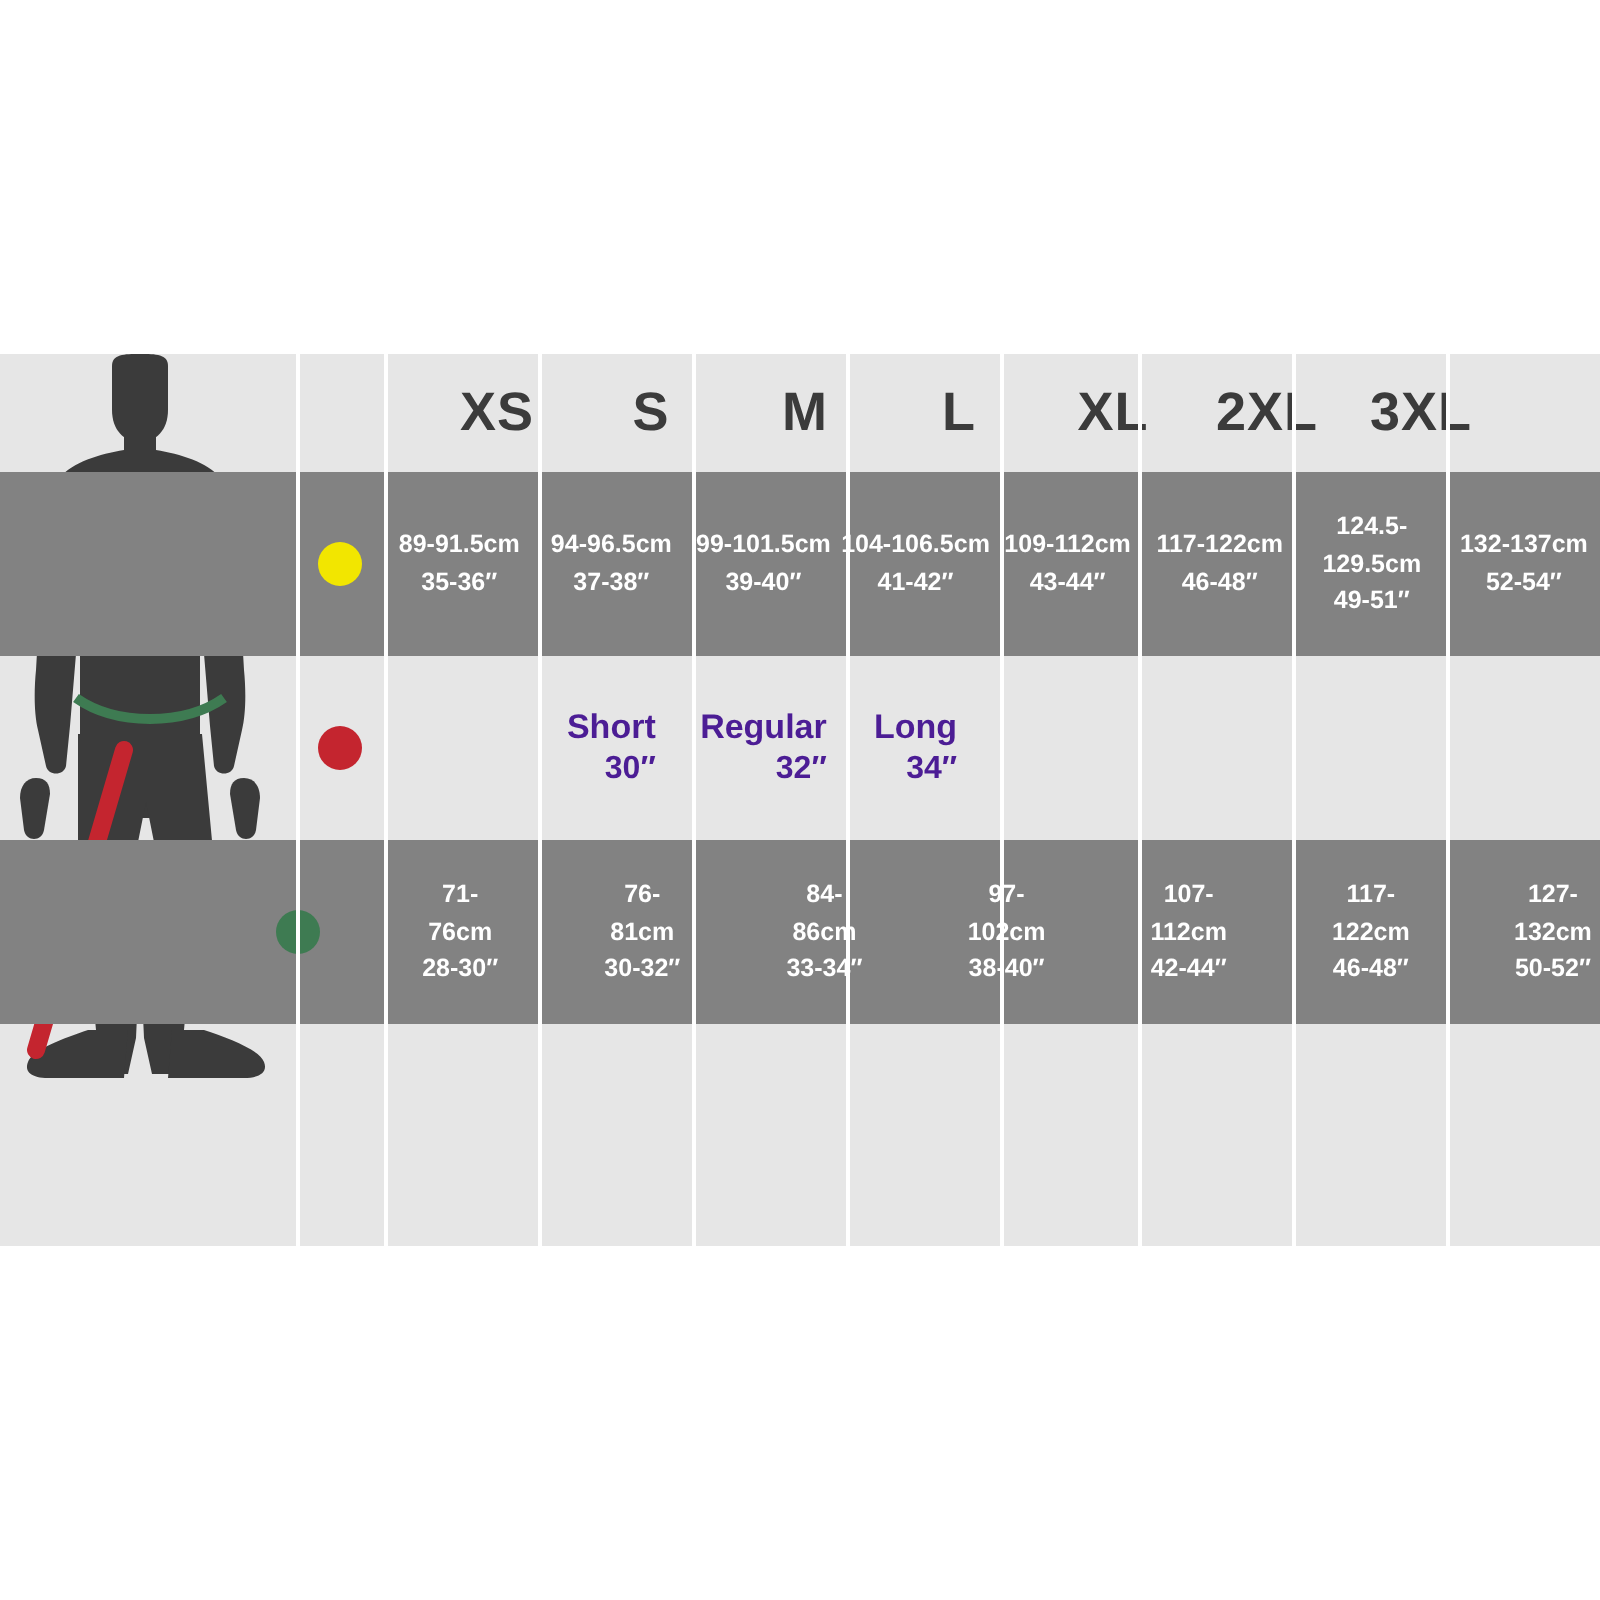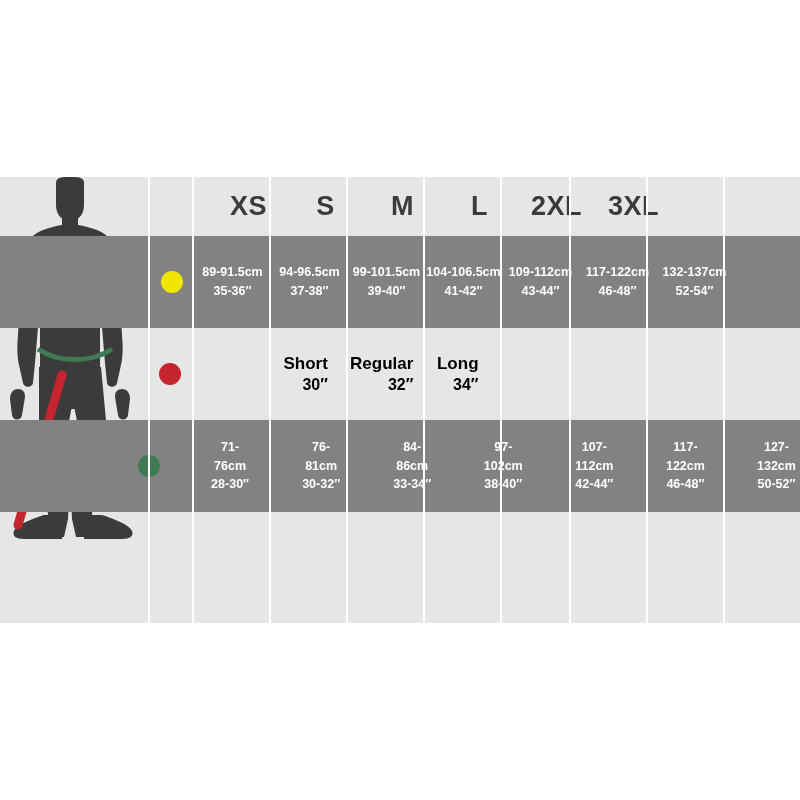--- a/index.html
+++ b/index.html
@@ -75,21 +75,21 @@
   
   .meas {
     color: #ffffff;
     font-size: 12.5px;
     font-weight: bold;
     line-height: 1.5;
   }
 
   
   .leglen {
-    color: #000000;
+    color: #4c1d95;
     line-height: 1.25;
   }
   .leglen .word {
     display: block;
     font-size: 17px;
     font-weight: bold;
   }
   .leglen .num {
     display: block;
     font-size: 16px;
@@ -194,20 +194,23 @@
       <div class="cell c-size">
           <span class="size-label">S</span>
         </div>
       <div class="cell c-size">
           <span class="size-label">M</span>
         </div>
       <div class="cell c-size">
           <span class="size-label">L</span>
         </div>
       <div class="cell c-size">
+          <span class="size-label">XL</span>
+        </div>
+      <div class="cell c-size">
           <span class="size-label">2XL</span>
         </div>
       <div class="cell c-size">
           <span class="size-label">3XL</span>
         </div>
     </div>
 
     <div class="row row-1">
       <div class="cell c-figure"></div>
       <div class="cell c-dot">
@@ -229,20 +232,24 @@
           <span class="meas">104-106.5cm</span>
           <span class="meas sub">41-42″</span>
         </div>
       <div class="cell c-size">
           <span class="meas">109-112cm</span>
           <span class="meas sub">43-44″</span>
         </div>
       <div class="cell c-size">
           <span class="meas">117-122cm</span>
           <span class="meas sub">46-48″</span>
+        </div>
+      <div class="cell c-size">
+          <span class="meas">124.5-129.5cm</span>
+          <span class="meas sub">49-51″</span>
         </div>
       <div class="cell c-size">
           <span class="meas">132-137cm</span>
           <span class="meas sub">52-54″</span>
         </div>
     </div>
 
     <div class="row row-2">
       <div class="cell c-figure"></div>
       <div class="cell c-dot">

